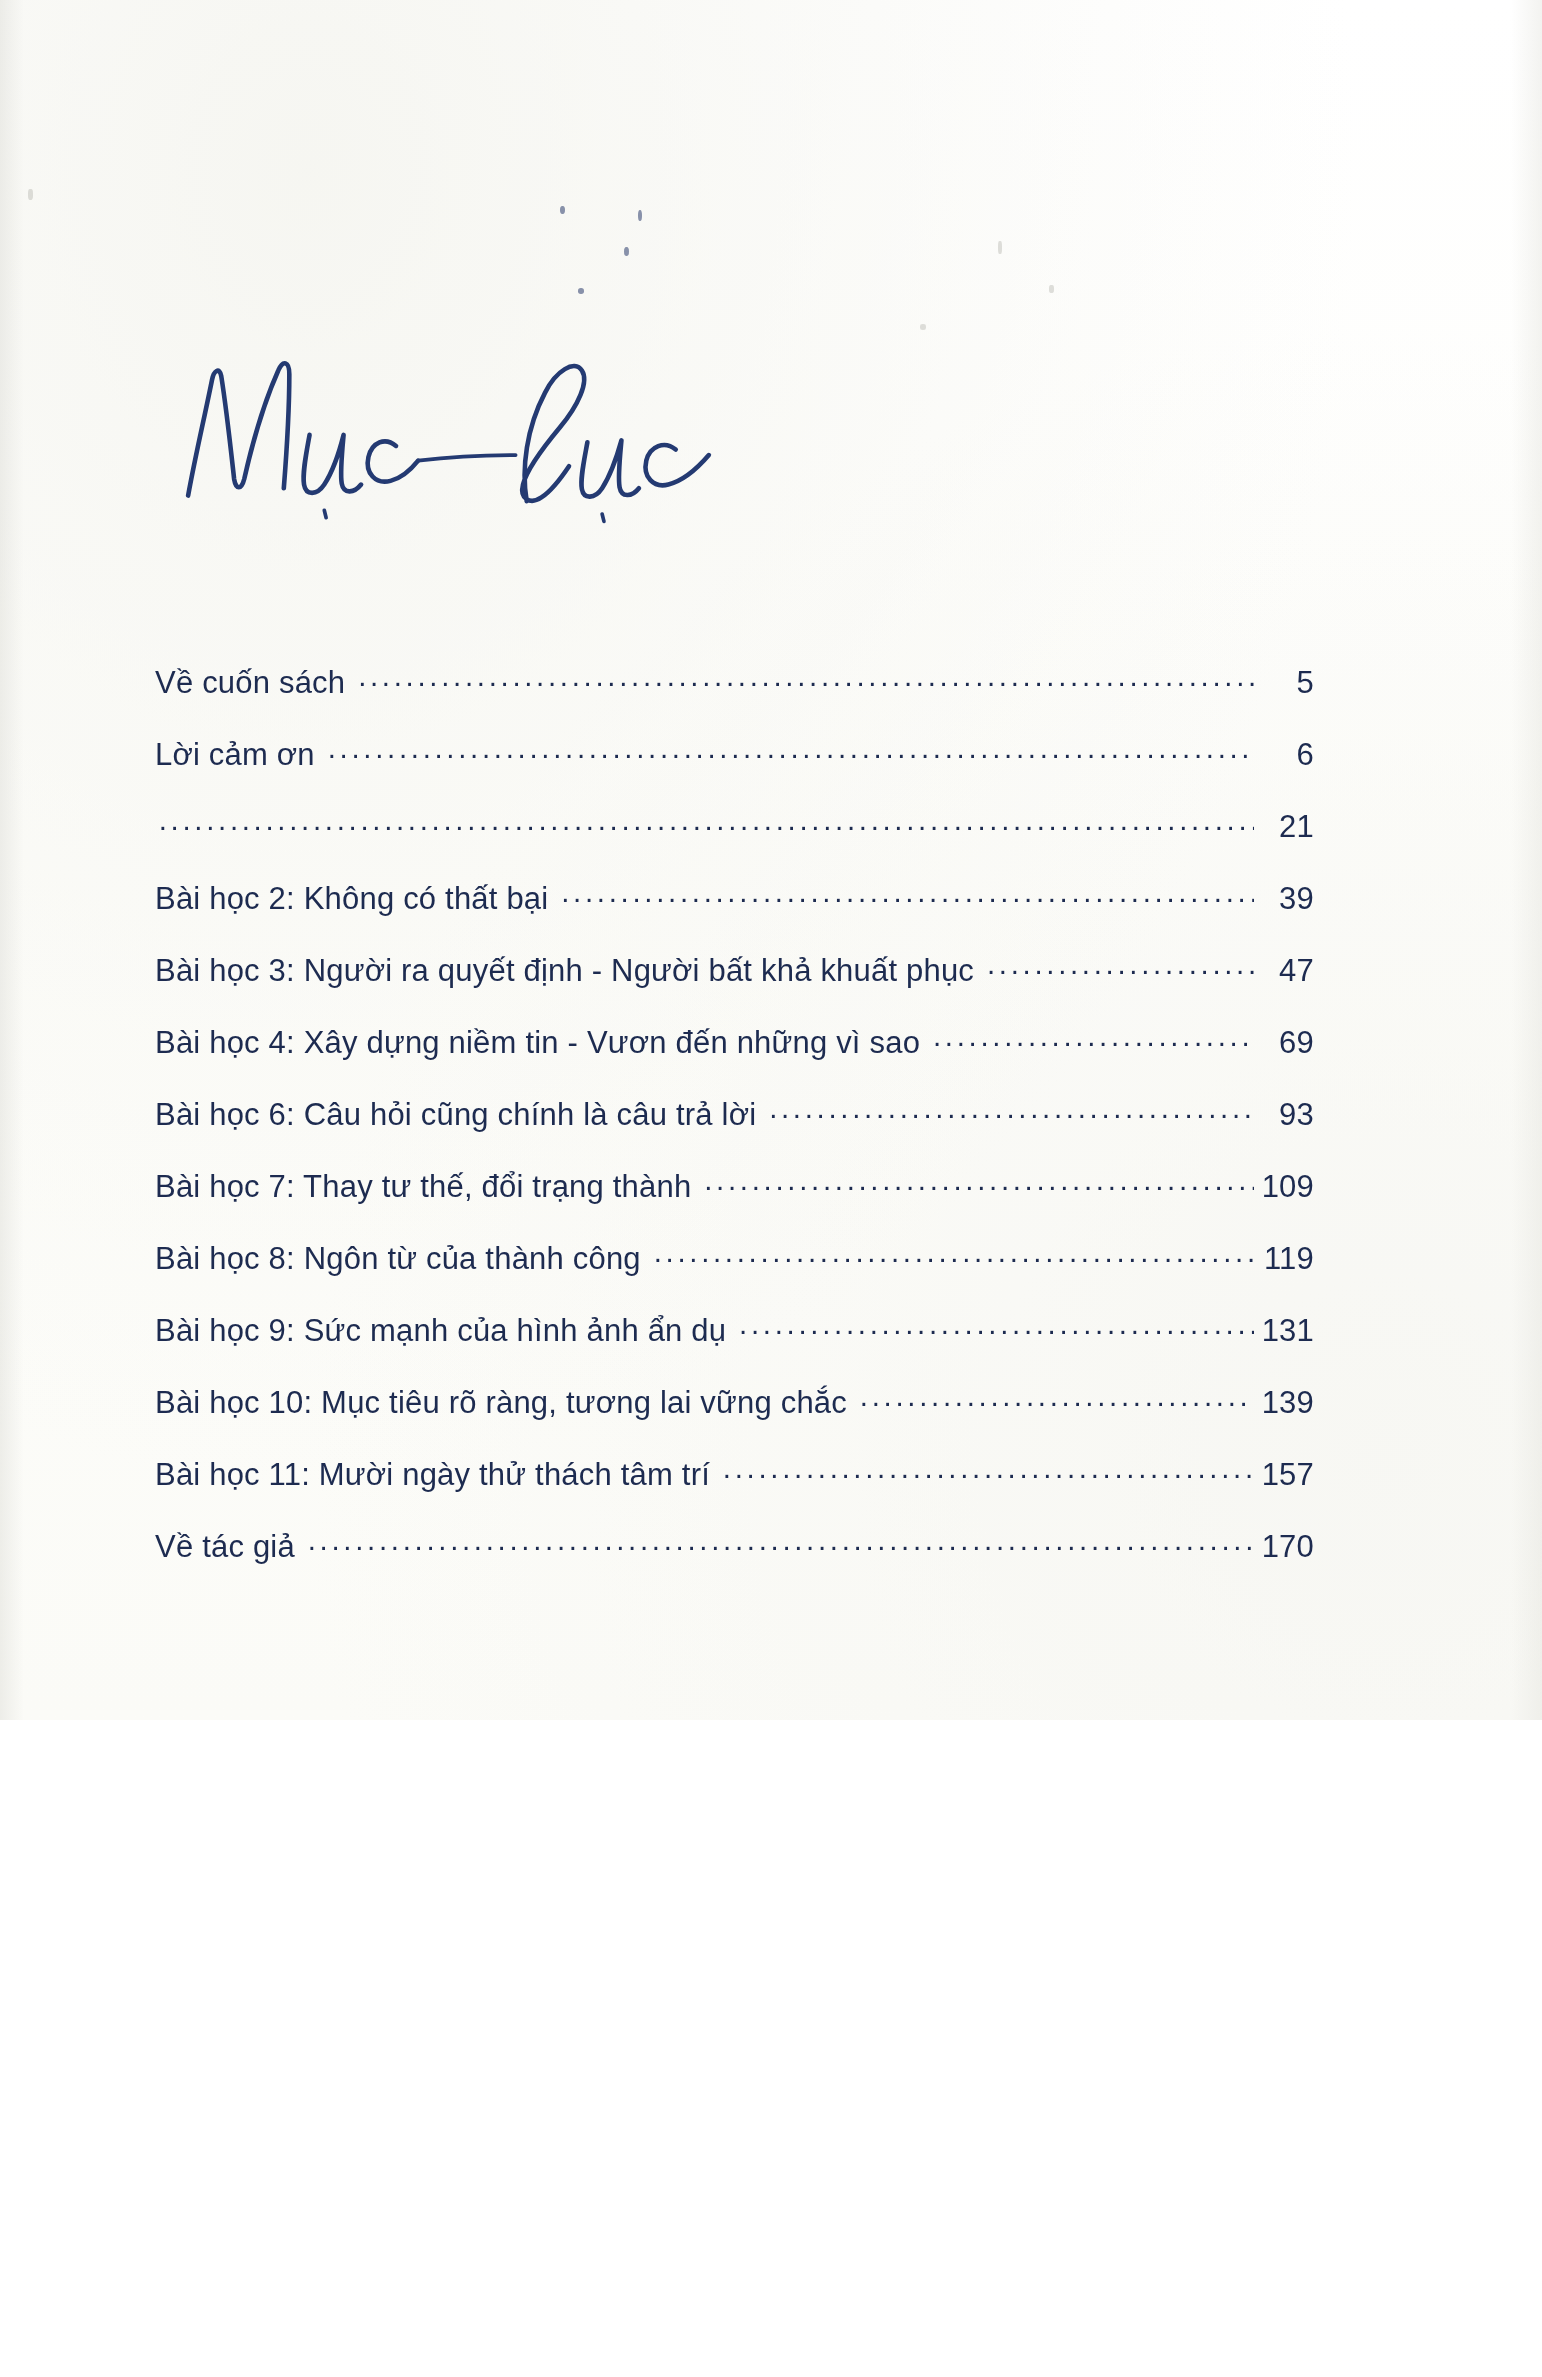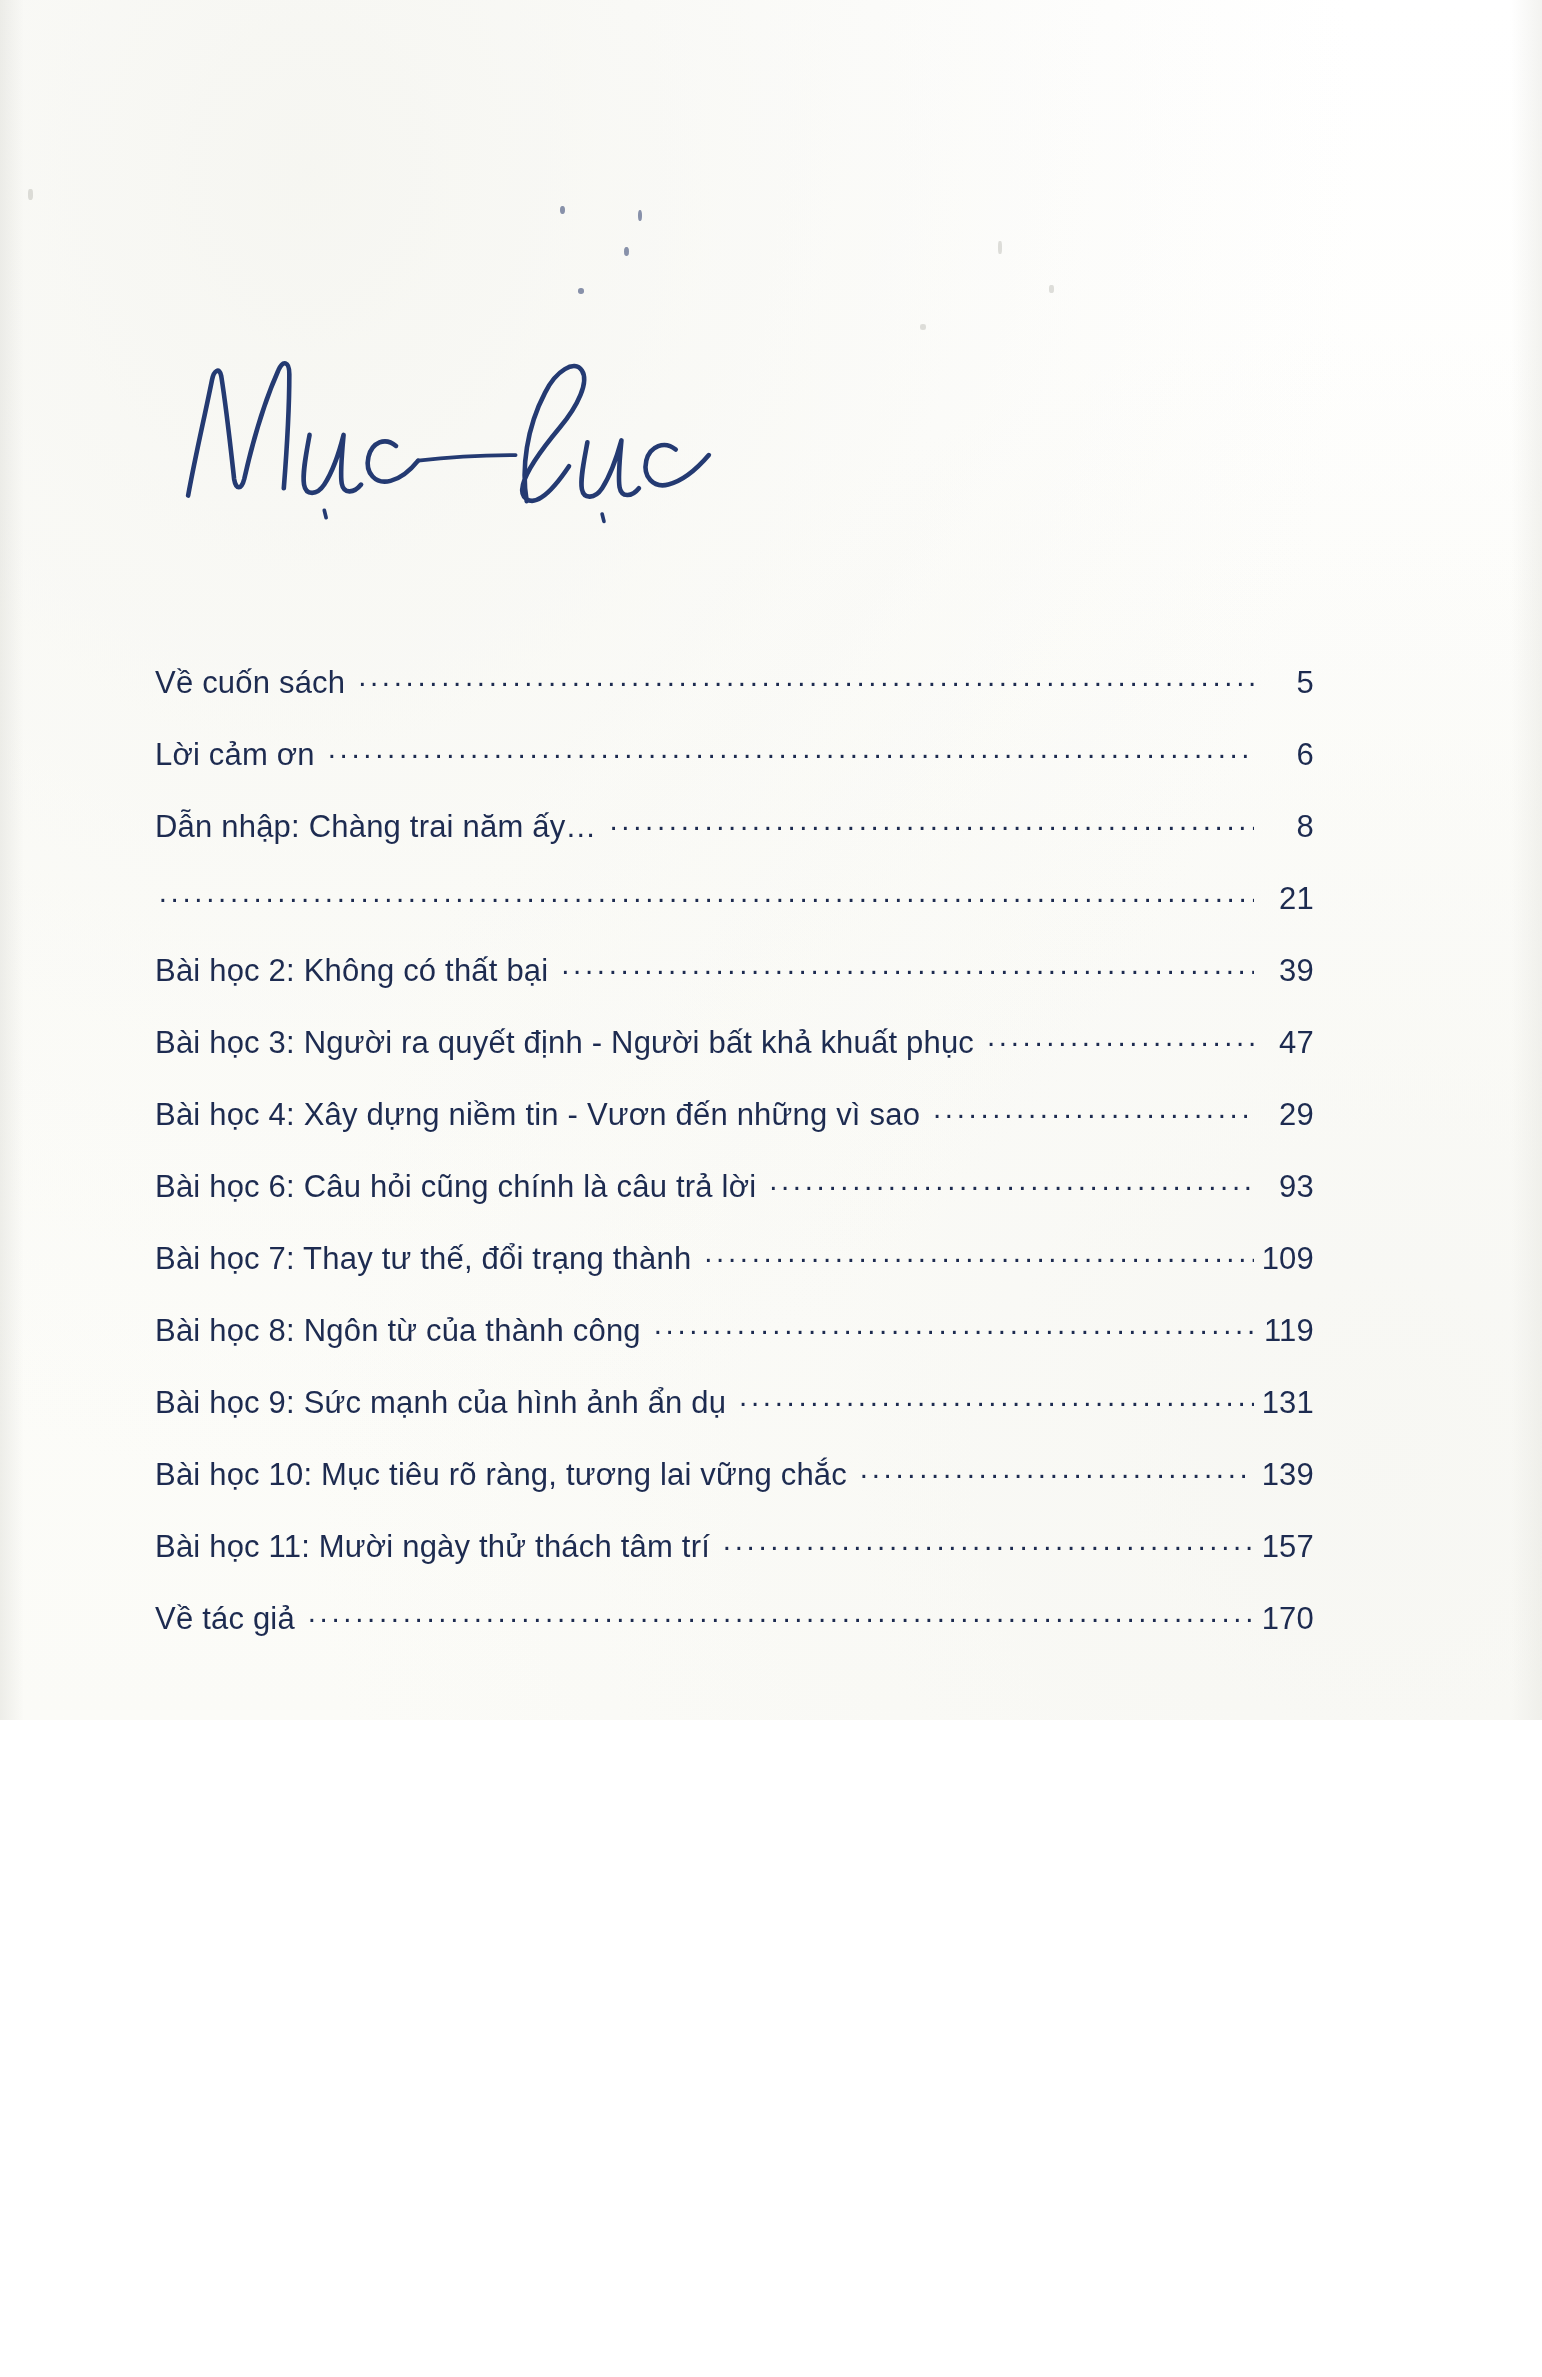--- a/index.html
+++ b/index.html
@@ -159,25 +159,20 @@
       <span class="toc-dots"></span>
       <span class="toc-page">5</span>
     </div>
 
     <div class="toc-row">
       <span class="toc-title">Lời cảm ơn</span>
       <span class="toc-dots"></span>
       <span class="toc-page">6</span>
     </div>
 
-    <div class="toc-row">
-      <span class="toc-title">Dẫn nhập: Chàng trai năm ấy…</span>
-      <span class="toc-dots"></span>
-      <span class="toc-page">8</span>
-    </div>
 
     <div class="toc-row">
       <span class="toc-dots"></span>
       <span class="toc-page">21</span>
     </div>
 
     <div class="toc-row">
       <span class="toc-title">Bài học 2: Không có thất bại</span>
       <span class="toc-dots"></span>
       <span class="toc-page">39</span>
@@ -185,21 +180,21 @@
 
     <div class="toc-row">
       <span class="toc-title">Bài học 3: Người ra quyết định - Người bất khả khuất phục</span>
       <span class="toc-dots"></span>
       <span class="toc-page">47</span>
     </div>
 
     <div class="toc-row">
       <span class="toc-title">Bài học 4: Xây dựng niềm tin - Vươn đến những vì sao</span>
       <span class="toc-dots"></span>
-      <span class="toc-page">29</span>
+      <span class="toc-page">69</span>
     </div>
 
 
     <div class="toc-row">
       <span class="toc-title">Bài học 6: Câu hỏi cũng chính là câu trả lời</span>
       <span class="toc-dots"></span>
       <span class="toc-page">93</span>
     </div>
 
     <div class="toc-row">

